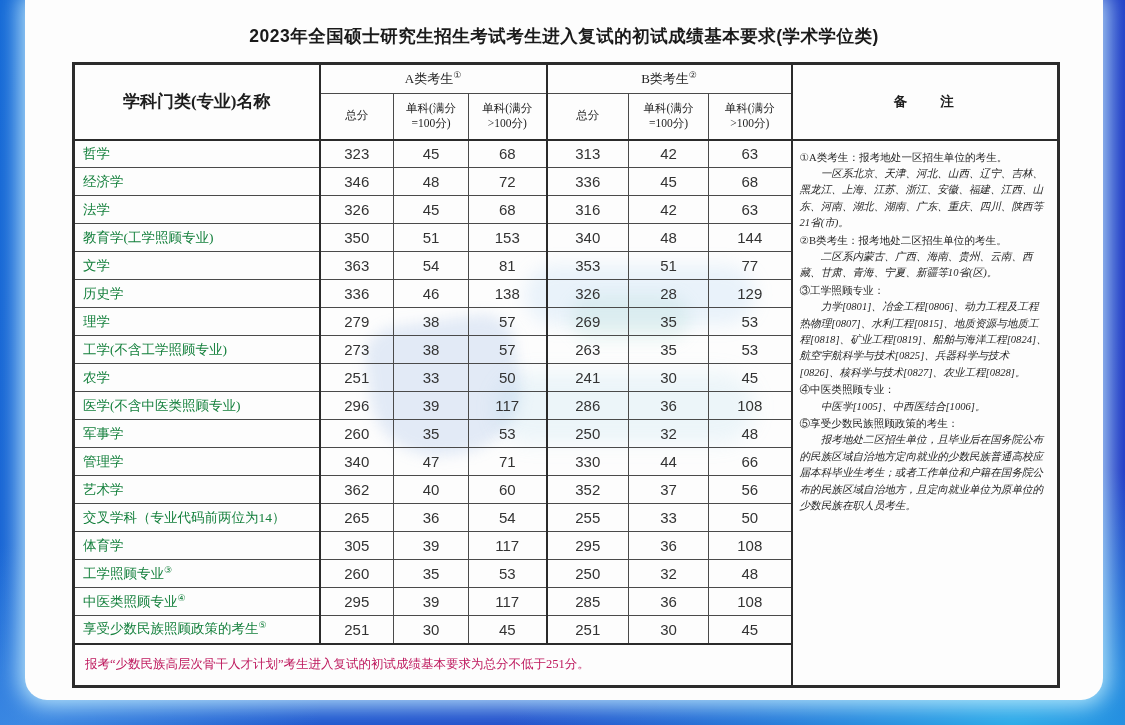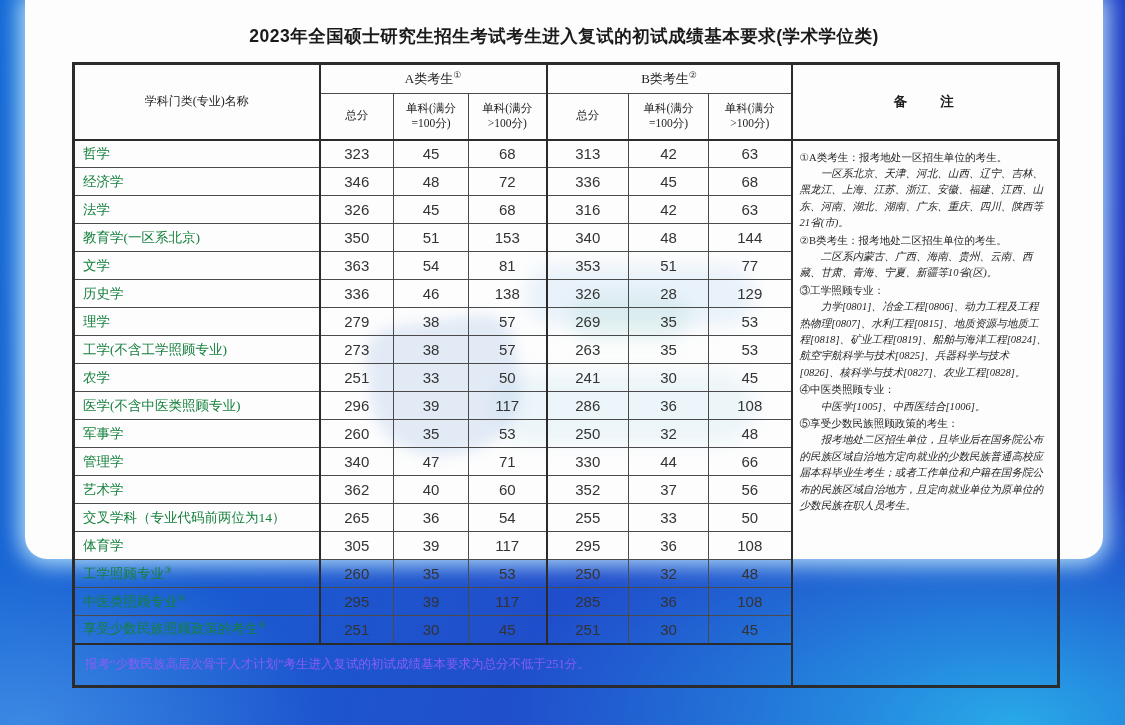--- a/index.html
+++ b/index.html
@@ -5,21 +5,21 @@
   html,body{margin:0;padding:0;}
   body{
     width:1125px;height:725px;overflow:hidden;position:relative;
     font-family:"Liberation Sans","DejaVu Sans",sans-serif;
     background:
       radial-gradient(820px 420px at 90% 100%, rgba(41,176,235,.95), rgba(41,176,235,0) 62%),
       radial-gradient(500px 300px at 2% 100%, rgba(90,170,240,.55), rgba(90,170,240,0) 60%),
       linear-gradient(105deg,#1268d6 0%,#2050cc 50%,#1b33c3 100%);
   }
   .card{
-    position:absolute;left:25px;top:0;width:1078px;height:559px;
+    position:absolute;left:25px;top:0;width:1078px;height:700px;
     background:#fdfdfd;border-radius:0 0 22px 22px;
     box-shadow:0 0 22px 6px rgba(205,245,255,.85);
   }
   .title{
     margin-top:24px;text-align:center;font-size:17.5px;font-weight:700;
     color:#1a1a1a;letter-spacing:.5px;
   }
   
   .wm{position:absolute;pointer-events:none;}
   .wm1{left:345px;top:320px;width:150px;height:135px;background:rgba(95,145,215,.17);
@@ -36,21 +36,21 @@
     border-collapse:collapse;table-layout:fixed;
     border:3px solid #2b2b2b;background:transparent;
   }
   th,td{border:1px solid #4a4a4a;padding:0;background:transparent;}
   thead tr:nth-child(1){height:30px;}
   thead tr:nth-child(2){height:46px;}
   th{font-weight:400;color:#1d1d1d;
      font-family:"Liberation Serif","DejaVu Serif",serif;}
   .h-group{font-size:13px;}
   .h-sub{font-size:11.5px;line-height:1.35;padding:2px 3px;}
-  .h-subject{font-size:12px;}
+  .h-subject{font-size:17px;font-weight:bold;}
   .h-remark{font-size:13.5px;font-weight:700;letter-spacing:2px;}
   sup{font-size:9px;vertical-align:super;line-height:0;}
   thead{border-bottom:2.5px solid #2b2b2b;}
   .gsep{border-left:2.5px solid #2b2b2b;}
 
   tbody tr{height:28px;}
   td.subject{
     font-family:"Liberation Serif","DejaVu Serif",serif;
     font-size:13.5px;color:#15803d;padding-left:8px;text-align:left;
   }
@@ -62,21 +62,21 @@
     vertical-align:top;text-align:left;padding:9px 9px 6px 7px;
     font-family:"Liberation Serif","DejaVu Serif",serif;
     font-size:10.6px;line-height:1.55;color:#1e1e1e;
   }
   td.remark p{margin:0;}
   td.remark p.ind{text-indent:2em;font-style:italic;}
   td.remark p.gap{margin-top:1px;}
   tr.footrow{height:43px;border-top:2.5px solid #2b2b2b;}
   td.foot{
     font-family:"Liberation Serif","DejaVu Serif",serif;
-    font-size:12.5px;color:#8b5cf6;text-align:left;padding-left:10px;
+    font-size:12.5px;color:#be185d;text-align:left;padding-left:10px;
   }
 </style>
 </head>
 <body>
 
 <div class="card">
   <div class="title">2023年全国硕士研究生招生考试考生进入复试的初试成绩基本要求(学术学位类)</div>
 
   <div class="wm wm1"></div>
   <div class="wm wm2"></div>
@@ -144,21 +144,21 @@
         <tr>
           <td class="subject"><span>法学</span></td>
           <td class="num gsep">326</td>
           <td class="num">45</td>
           <td class="num">68</td>
           <td class="num gsep">316</td>
           <td class="num">42</td>
           <td class="num">63</td>
         </tr>
         <tr>
-          <td class="subject"><span>教育学(一区系北京)</span></td>
+          <td class="subject"><span>教育学(工学照顾专业)</span></td>
           <td class="num gsep">350</td>
           <td class="num">51</td>
           <td class="num">153</td>
           <td class="num gsep">340</td>
           <td class="num">48</td>
           <td class="num">144</td>
         </tr>
         <tr>
           <td class="subject"><span>文学</span></td>
           <td class="num gsep">363</td>

